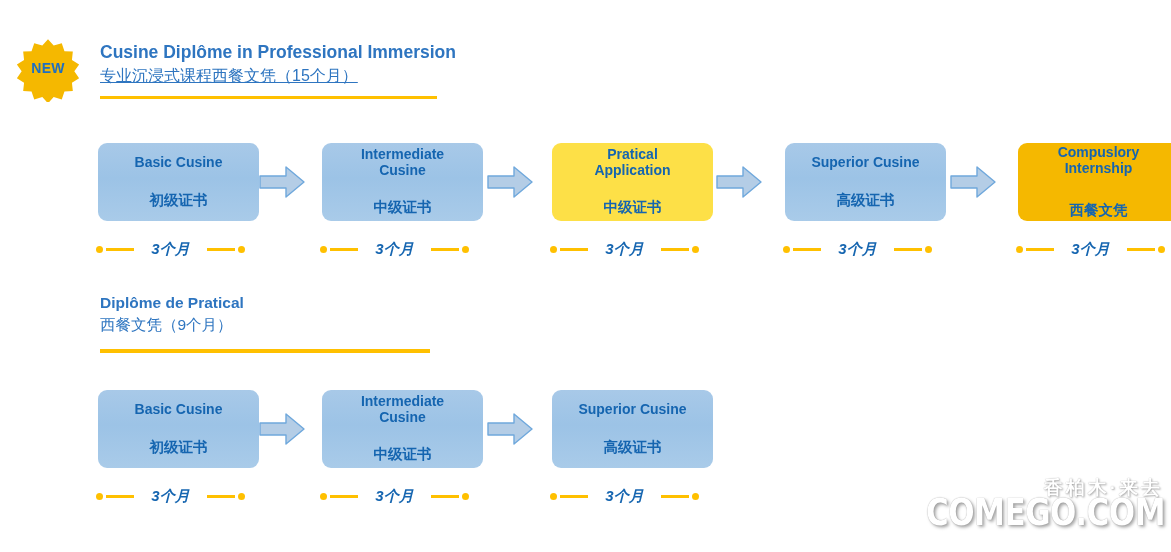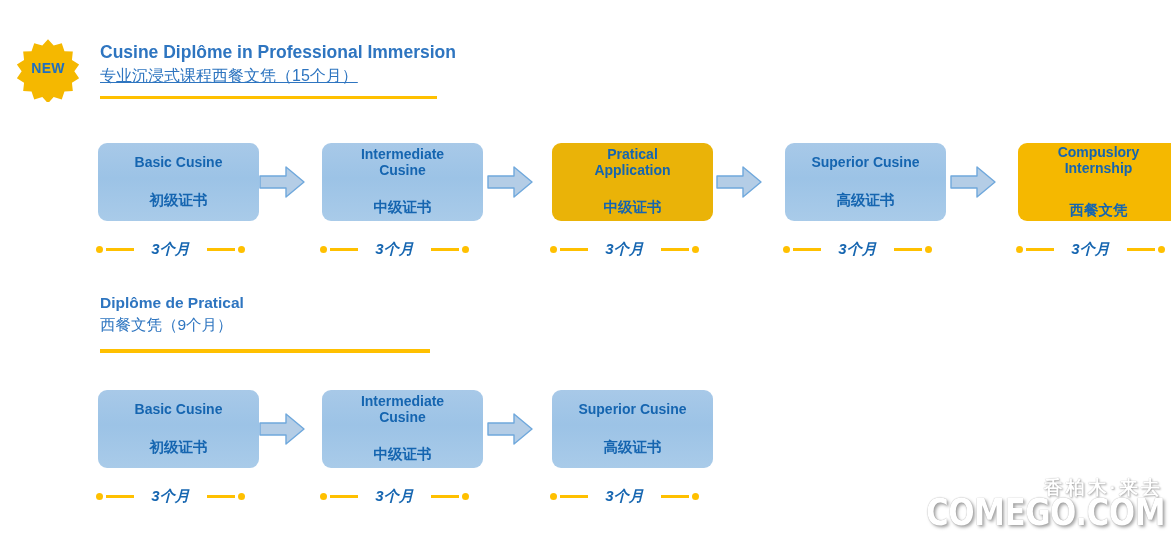--- a/index.html
+++ b/index.html
@@ -100,21 +100,21 @@
     color: #1565b0;
     line-height: 1.2;
     text-align: center;
     margin-top: 21px;
     font-weight: bold;
   }
   .stage.blue {
     background: linear-gradient(180deg, #a8c9e8 0%, #9cc3e6 45%, #a9cbe9 100%);
   }
   .stage.peach {
-    background: #eab308;
+    background: #fde047;
     color: #1565b0;
   }
   .stage.peach .en, .stage.peach .cn { color: #1565b0; }
   .stage.gold {
     background: #f5b800;
     justify-content: space-between;
   }
   .stage.gold .en, .stage.gold .cn { color: #1565b0; }
 
   

